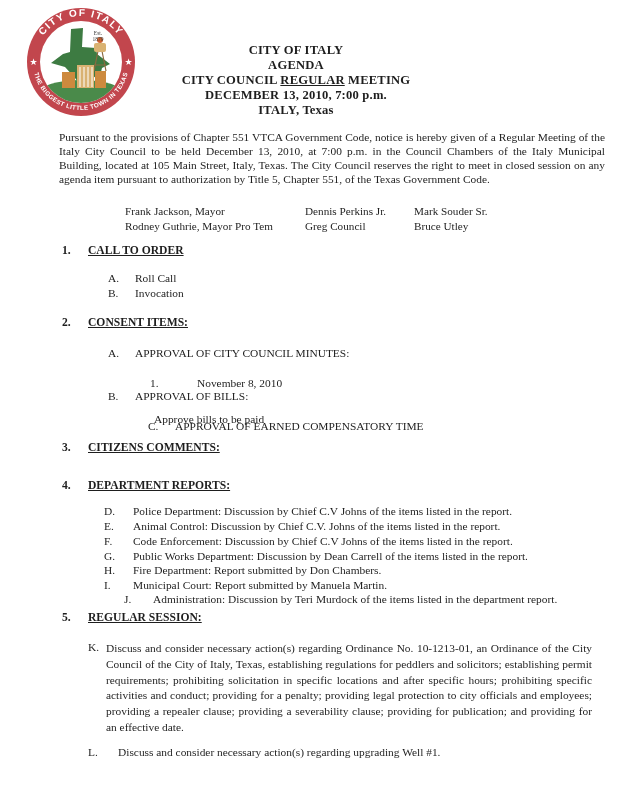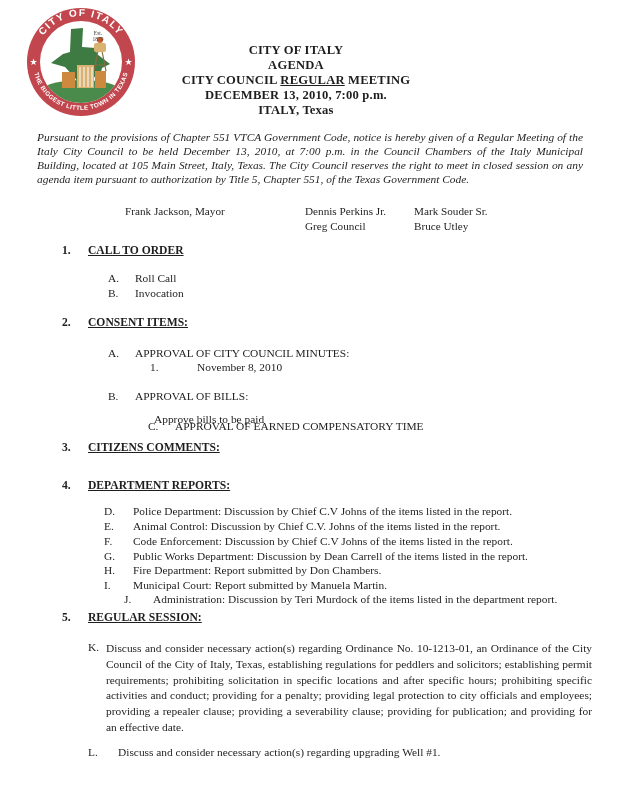--- a/index.html
+++ b/index.html
@@ -7,22 +7,22 @@
     position:relative;width:618px;height:800px;background:#ffffff;
     font-family:"Liberation Serif","DejaVu Serif",serif;color:#1e1e1e;
     overflow:hidden;margin:0 auto;
   }
   .abs{position:absolute;}
   
   #title-block{left:0;top:43px;width:592px;text-align:center;font-weight:bold;
     font-size:12.6px;line-height:15px;letter-spacing:.2px;}
   #title-block .u{text-decoration:underline;}
   
-  #notice{left:37px;top:130px;width:546px;font-size:11.4px;line-height:14.05px;
-    text-align:justify;font-style:italic;}
+  #notice{left:59px;top:130px;width:546px;font-size:11.4px;line-height:14.05px;
+    text-align:justify;}
   
   .off-col{top:204px;font-size:11.2px;line-height:15px;}
   
   .sect{font-size:11.6px;font-weight:bold;left:62px;}
   .sect .num{display:inline-block;width:26px;}
   .sect .stitle{text-decoration:underline;}
   .item{font-size:11.4px;}
   .item .letter{display:inline-block;}
   .li-ab{left:108px;}  .li-ab .letter{width:27px;}
   .li-dj{left:104px;}  .li-dj .letter{width:29px;}
@@ -82,20 +82,21 @@
     <div>AGENDA</div>
     <div><span>CITY COUNCIL </span><span class="u">REGULAR</span><span> MEETING</span></div>
     <div>DECEMBER 13, 2010, 7:00 p.m.</div>
     <div>ITALY, Texas</div>
   </div>
 
   <div class="abs" id="notice">Pursuant to the provisions of Chapter 551 VTCA Government Code, notice is hereby given of a Regular Meeting of the Italy City Council to be held December 13, 2010, at 7:00 p.m. in the Council Chambers of the Italy Municipal Building, located at 105 Main Street, Italy, Texas.  The City Council reserves the right to meet in closed session on any agenda item pursuant to authorization by Title 5, Chapter 551, of the Texas Government Code.</div>
 
   <div class="abs off-col" style="left:125px;">
     <div>Frank Jackson, Mayor</div>
+    <div>Rodney Guthrie, Mayor Pro Tem</div>
   </div>
   <div class="abs off-col" style="left:305px;font-family:Liberation Serif, serif;">
     <div>Dennis Perkins Jr.</div>
     <div>Greg Council</div>
   </div>
   <div class="abs off-col" style="left:414px;">
     <div>Mark Souder Sr.</div>
     <div>Bruce Utley</div>
   </div>
 
@@ -108,21 +109,21 @@
   <div class="abs item li-ab" style="top:287px;">
     <span class="letter">B.</span><span>Invocation</span>
   </div>
 
   <div class="abs sect" style="top:316px;">
     <span class="num">2.</span><span class="stitle">CONSENT ITEMS:</span>
   </div>
   <div class="abs item li-ab" style="top:347px;">
     <span class="letter">A.</span><span>APPROVAL OF CITY COUNCIL MINUTES:</span>
   </div>
-  <div class="abs subitem" style="top:361px;">
+  <div class="abs subitem" style="top:377px;">
     <span class="subnum">1.</span><span>November 8, 2010</span>
   </div>
   <div class="abs item li-ab" style="top:390px;">
     <span class="letter">B.</span><span>APPROVAL OF BILLS:</span>
   </div>
   <div class="abs note" style="top:405px;">Approve bills to be paid</div>
   <div class="abs item li-ab" style="top:420px;margin-left:40px;">
     <span class="letter">C.</span><span>APPROVAL OF EARNED COMPENSATORY TIME</span>
   </div>
 

